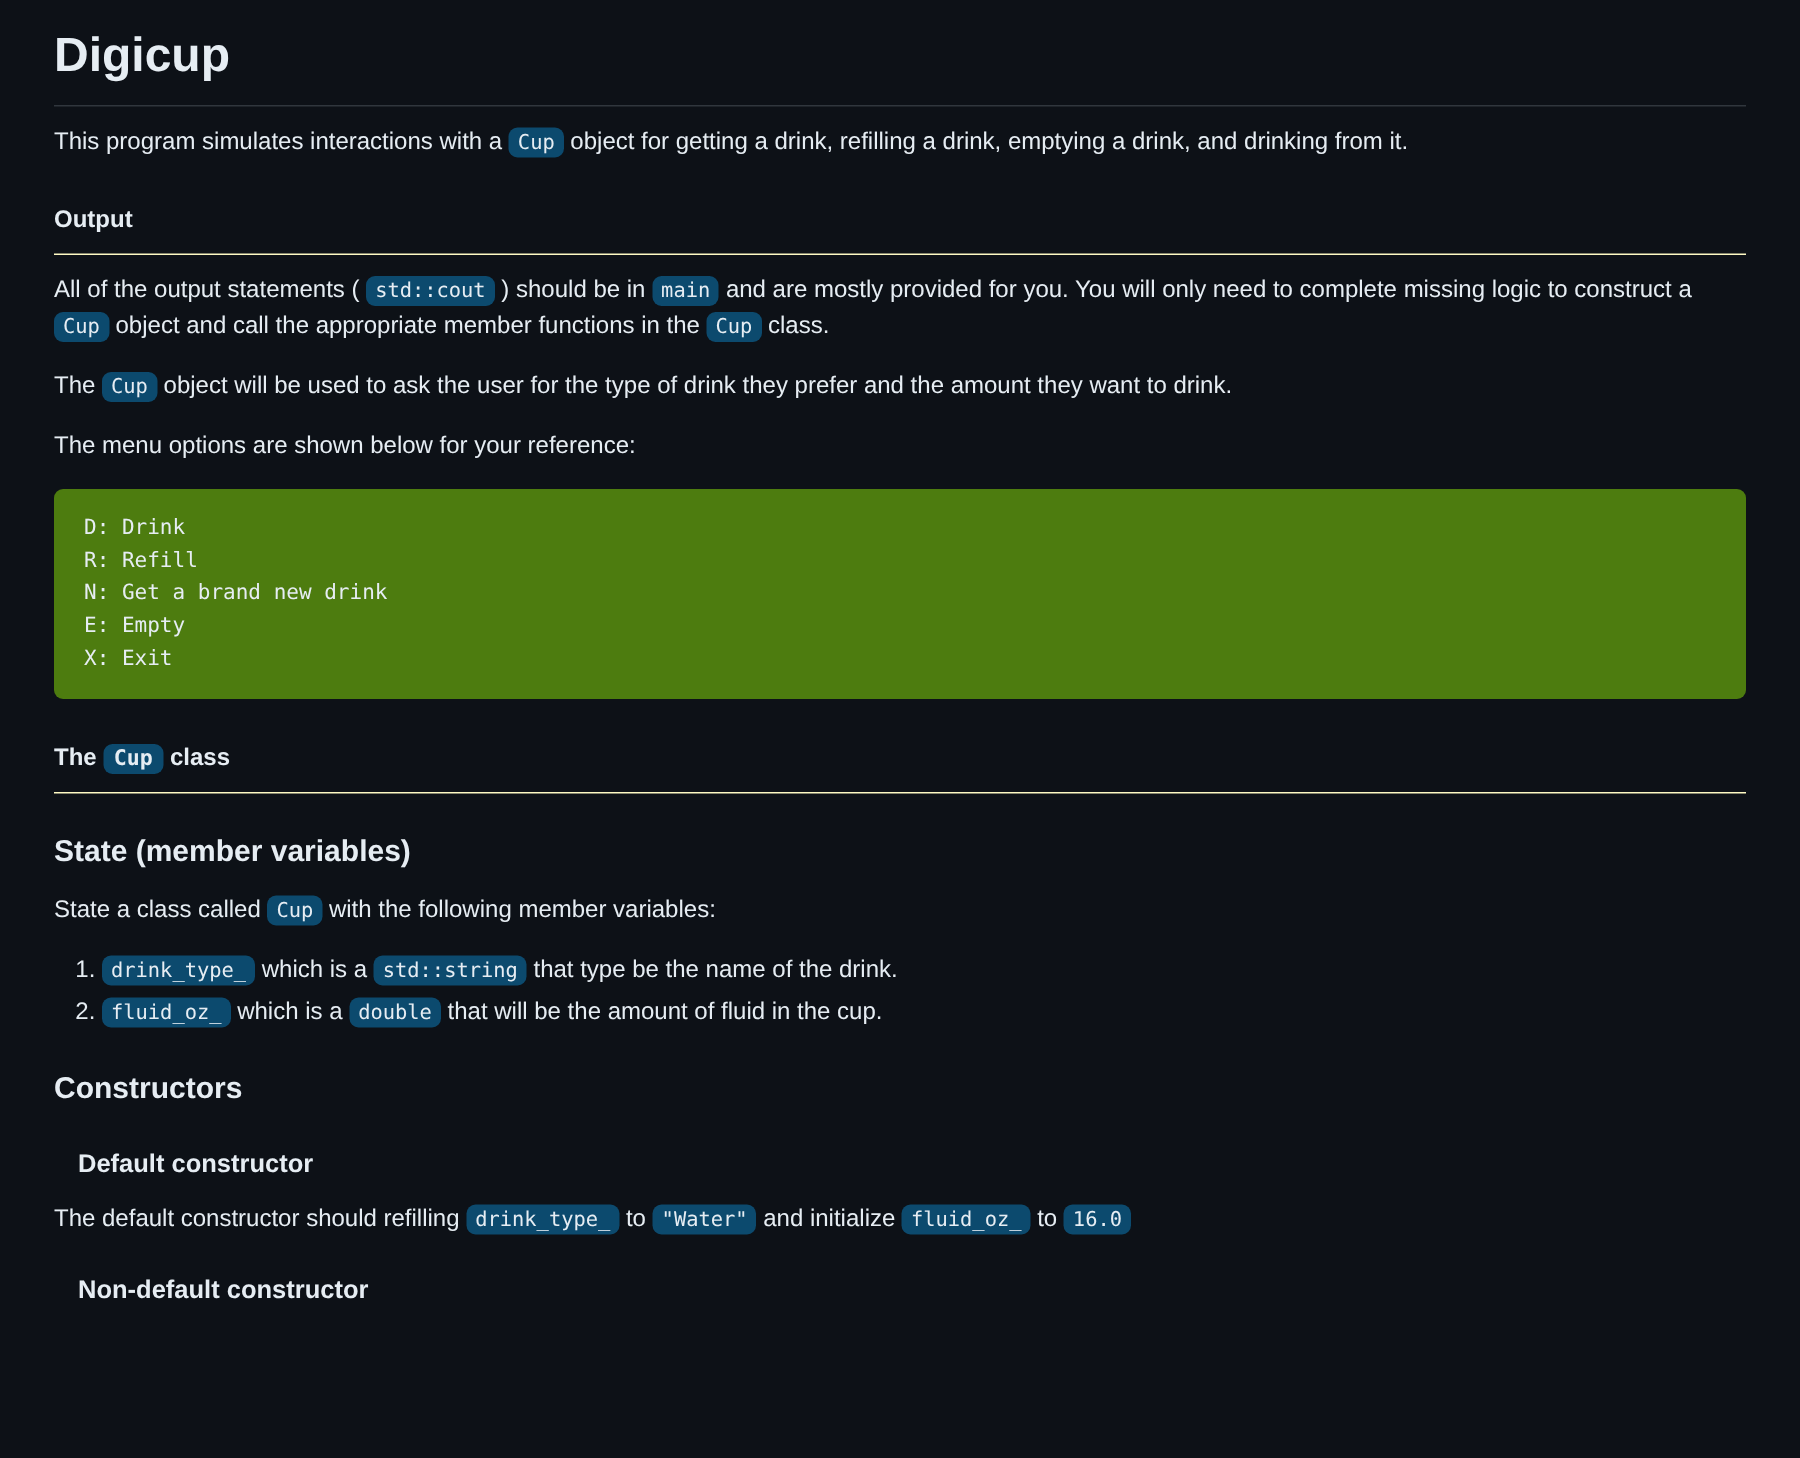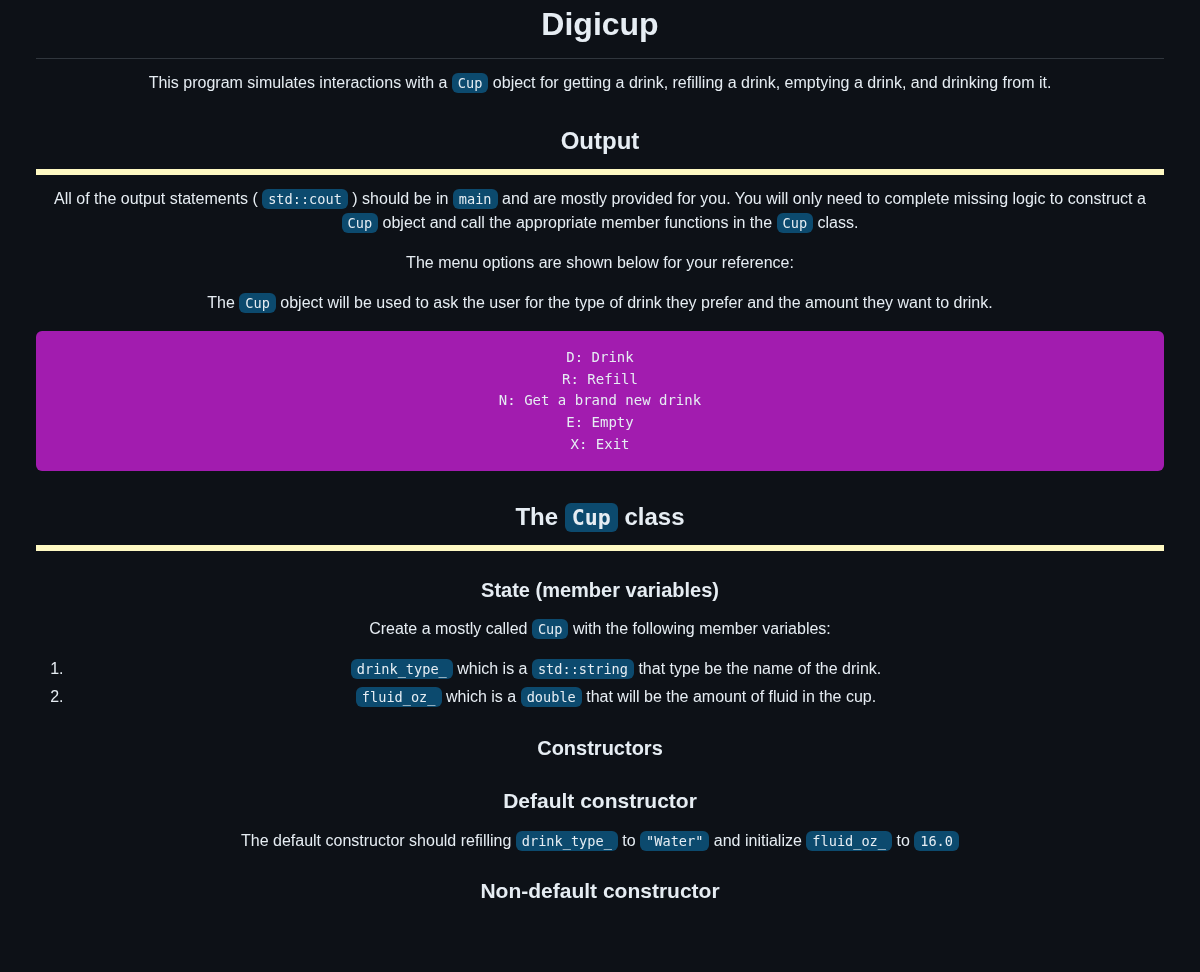--- a/index.html
+++ b/index.html
@@ -7,70 +7,69 @@
     margin: 0;
     padding: 0;
     background: #0d1117;
     color: #e6edf3;
     font-family: -apple-system, BlinkMacSystemFont, "Segoe UI", Helvetica, Arial, sans-serif;
     font-size: 16px;
     line-height: 1.5;
   }
   .container {
     max-width: 1200px;
-    padding: 0 36px 36px 36px;
-    text-align: center;
+    padding: 12px 36px 36px 36px;
   }
   h1 {
     font-size: 32px;
     font-weight: 600;
     margin: 0 0 12px 0;
     padding-bottom: 10px;
     border-bottom: 1px solid #30363d;
     color: #e6edf3;
   }
   h2 {
-    font-size: 24px;
+    font-size: 16px;
     font-weight: 600;
     margin: 28px 0 12px 0;
     padding-bottom: 10px;
-    border-bottom: 6px solid #fef9c3;
+    border-bottom: 1px solid #fef9c3;
     color: #e6edf3;
   }
   h3 {
     font-size: 20px;
     font-weight: 600;
     margin: 24px 0 12px 0;
     color: #e6edf3;
   }
   h4 {
-    font-size: 21px;
+    font-size: 17px;
     font-weight: 600;
-    margin: 22px 0 12px 0;
+    margin: 22px 0 12px 16px;
     color: #e6edf3;
   }
   p {
     margin: 0 0 16px 0;
     color: #e6edf3;
     font-size: 16px;
   }
   code.inline {
     background: #0c4a6e;
     padding: 2px 6px;
     border-radius: 6px;
     font-family: ui-monospace, SFMono-Regular, "SF Mono", Menlo, Consolas, monospace;
     font-size: 85%;
     color: #e6edf3;
   }
   h2 code.inline {
     font-size: 90%;
     padding: 2px 7px;
   }
   pre.codeblock {
-    background: #a21caf;
+    background: #4d7c0f;
     padding: 16px 20px;
     border-radius: 6px;
     font-family: ui-monospace, SFMono-Regular, "SF Mono", Menlo, Consolas, monospace;
     font-size: 14px;
     line-height: 1.55;
     color: #e6edf3;
     overflow-x: auto;
     margin: 0 0 20px 0;
     white-space: pre;
   }
@@ -93,40 +92,40 @@
   <p>
     <span>This program simulates interactions with a </span><code class="inline">Cup</code><span> object for getting a drink, refilling a drink, emptying a drink, and drinking from it.</span>
   </p>
 
   <h2>Output</h2>
 
   <p>
     <span>All of the output statements ( </span><code class="inline">std::cout</code><span> ) should be in </span><code class="inline">main</code><span> and are mostly provided for you. You will only need to complete missing logic to construct a </span><code class="inline">Cup</code><span> object and call the appropriate member functions in the </span><code class="inline">Cup</code><span> class.</span>
   </p>
 
-  <p>The menu options are shown below for your reference:</p>
-
   <p>
     <span>The </span><code class="inline">Cup</code><span> object will be used to ask the user for the type of drink they prefer and the amount they want to drink.</span>
   </p>
+
+  <p>The menu options are shown below for your reference:</p>
 
   <pre class="codeblock">D: Drink
 R: Refill
 N: Get a brand new drink
 E: Empty
 X: Exit</pre>
 
   <h2>
     <span>The </span><code class="inline">Cup</code><span> class</span>
   </h2>
 
   <h3>State (member variables)</h3>
 
   <p>
-    <span>Create a mostly called </span><code class="inline">Cup</code><span> with the following member variables:</span>
+    <span>State a class called </span><code class="inline">Cup</code><span> with the following member variables:</span>
   </p>
 
   <ol>
     <li>
       <code class="inline">drink_type_</code><span> which is a </span><code class="inline">std::string</code><span> that type be the name of the drink.</span>
     </li>
     <li>
       <code class="inline">fluid_oz_</code><span> which is a </span><code class="inline">double</code><span> that will be the amount of fluid in the cup.</span>
     </li>
   </ol>

